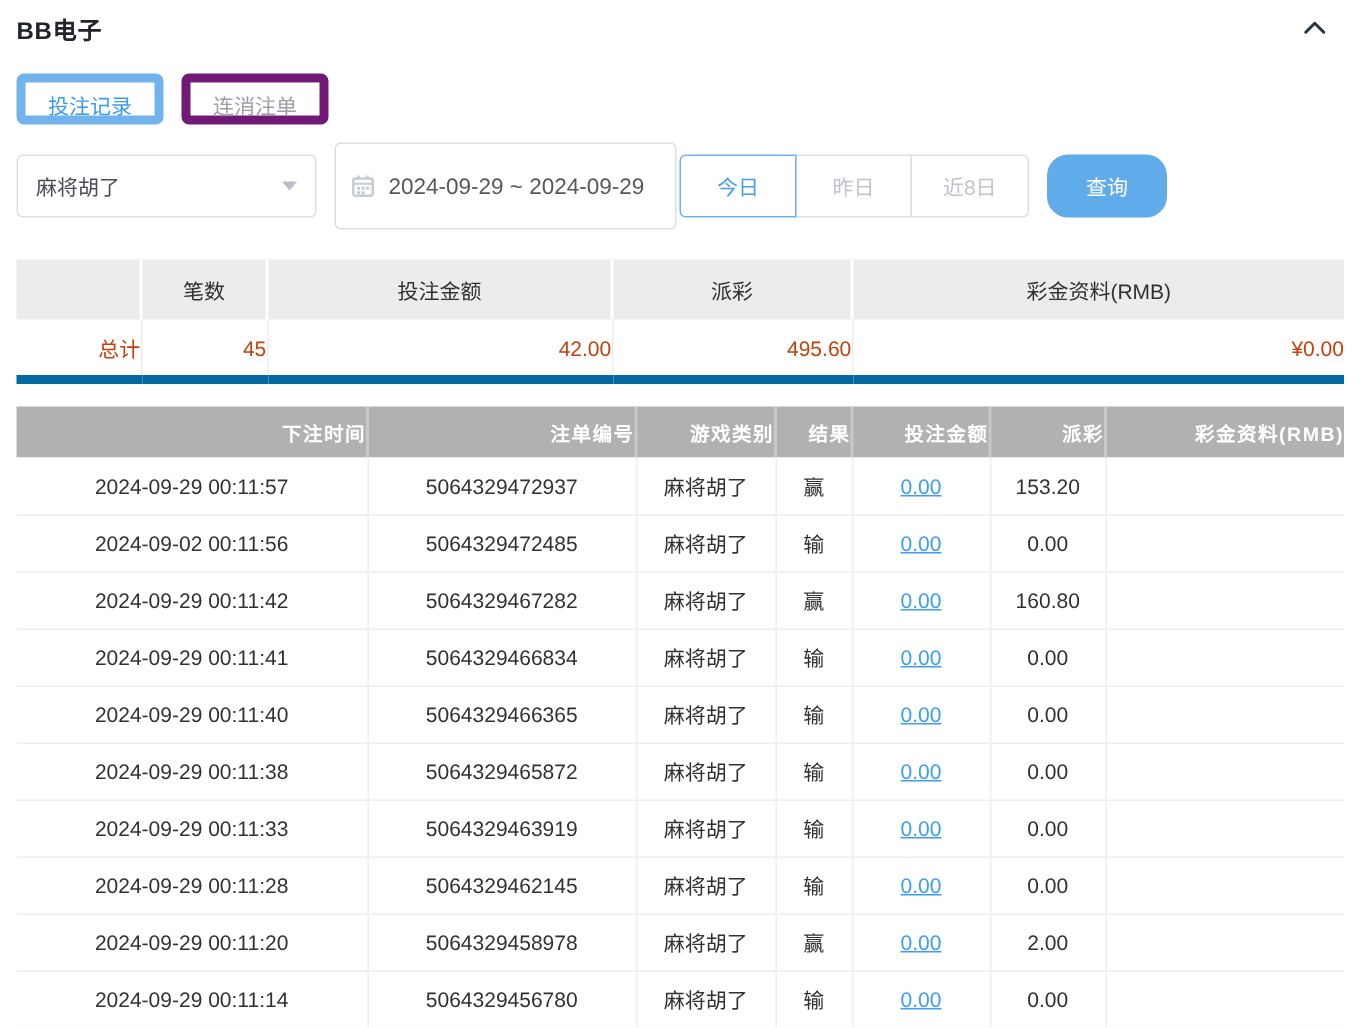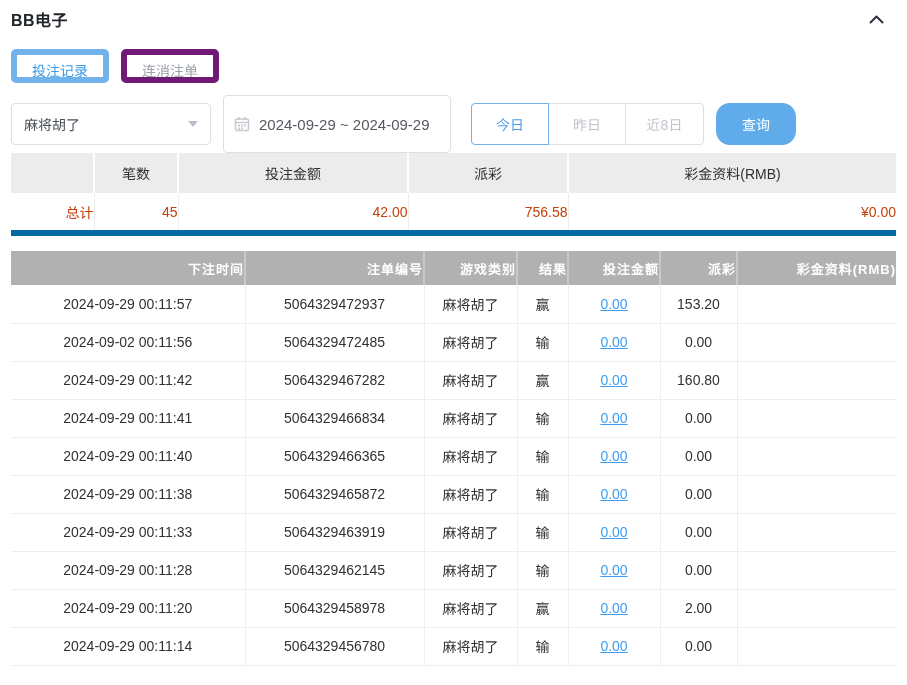--- a/index.html
+++ b/index.html
@@ -47,38 +47,38 @@
     border-top:6px solid #b9bfc9;
   }
   .date-box {
     margin-left:12px;
     width:228px; height:58px;
     border:1px solid #dcdfe6; border-radius:4px;
     display:flex; align-items:center; gap:9px;
     padding:0 10px; font-size:15px; color:#55595f; cursor:pointer;
     white-space:nowrap;
   }
-  .quick-group { margin-left:20px; display:flex; }
+  .quick-group { margin-left:2px; display:flex; }
   .quick-btn {
     width:78px; height:42px; background:#fff;
     border:1px solid #dcdfe6; font-size:14px; color:#c0c4cc;
     cursor:pointer; margin-left:-1px; position:relative;
   }
   .quick-btn:first-child { border-radius:4px 0 0 4px; margin-left:0; }
   .quick-btn:last-child { border-radius:0 4px 4px 0; width:79px; }
   .quick-btn.active { border-color:#6db2ec; color:#4b9fe7; z-index:1; }
   .search-btn {
     margin-left:12px;
     width:80px; height:42px;
     background:#60aceb; border:none; border-radius:14px;
     color:#fff; font-size:14px; cursor:pointer;
   }
   
   table { border-collapse:collapse; width:100%; table-layout:fixed; }
-  .summary-table { }
+  .summary-table { margin-top:20px; }
   .summary-table th {
     background:#ececec; height:40px; font-size:14px; font-weight:400;
     color:#303133; text-align:center;
   }
   .summary-table th + th { border-left:2px solid #fff; }
   .summary-table td {
     height:40px; font-size:14px; text-align:right; color:#c2410c;
     border-bottom:6px solid #0369a1;
   }
   .summary-table td + td { border-left:1px solid #ededed; }
@@ -164,21 +164,21 @@
         <th>投注金额</th>
         <th>派彩</th>
         <th>彩金资料(RMB)</th>
       </tr>
     </thead>
     <tbody>
       <tr>
         <td>总计</td>
         <td>45</td>
         <td>42.00</td>
-        <td>756.58</td>
+        <td>495.60</td>
         <td>¥0.00</td>
       </tr>
     </tbody>
   </table>
 
   <table class="bet-table">
     <colgroup>
         <col style="width:234px">
         <col style="width:179px">
         <col style="width:93px">

